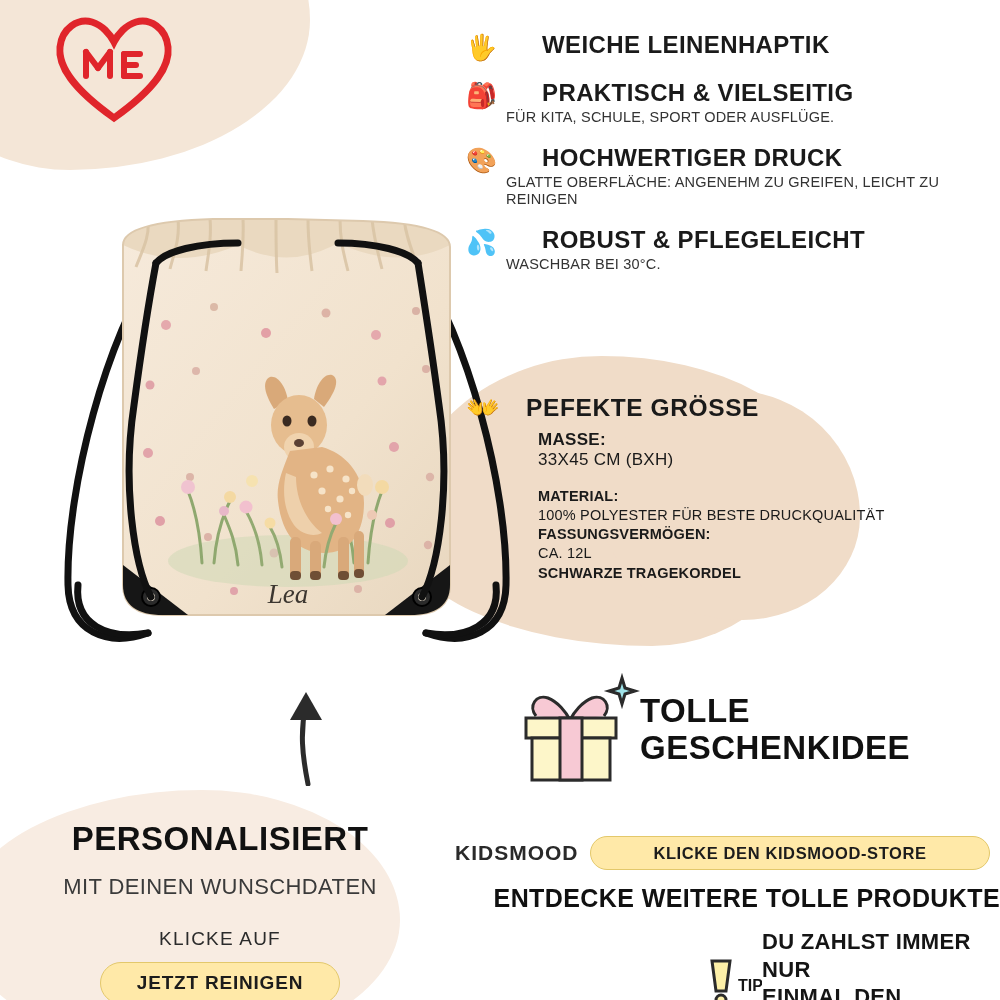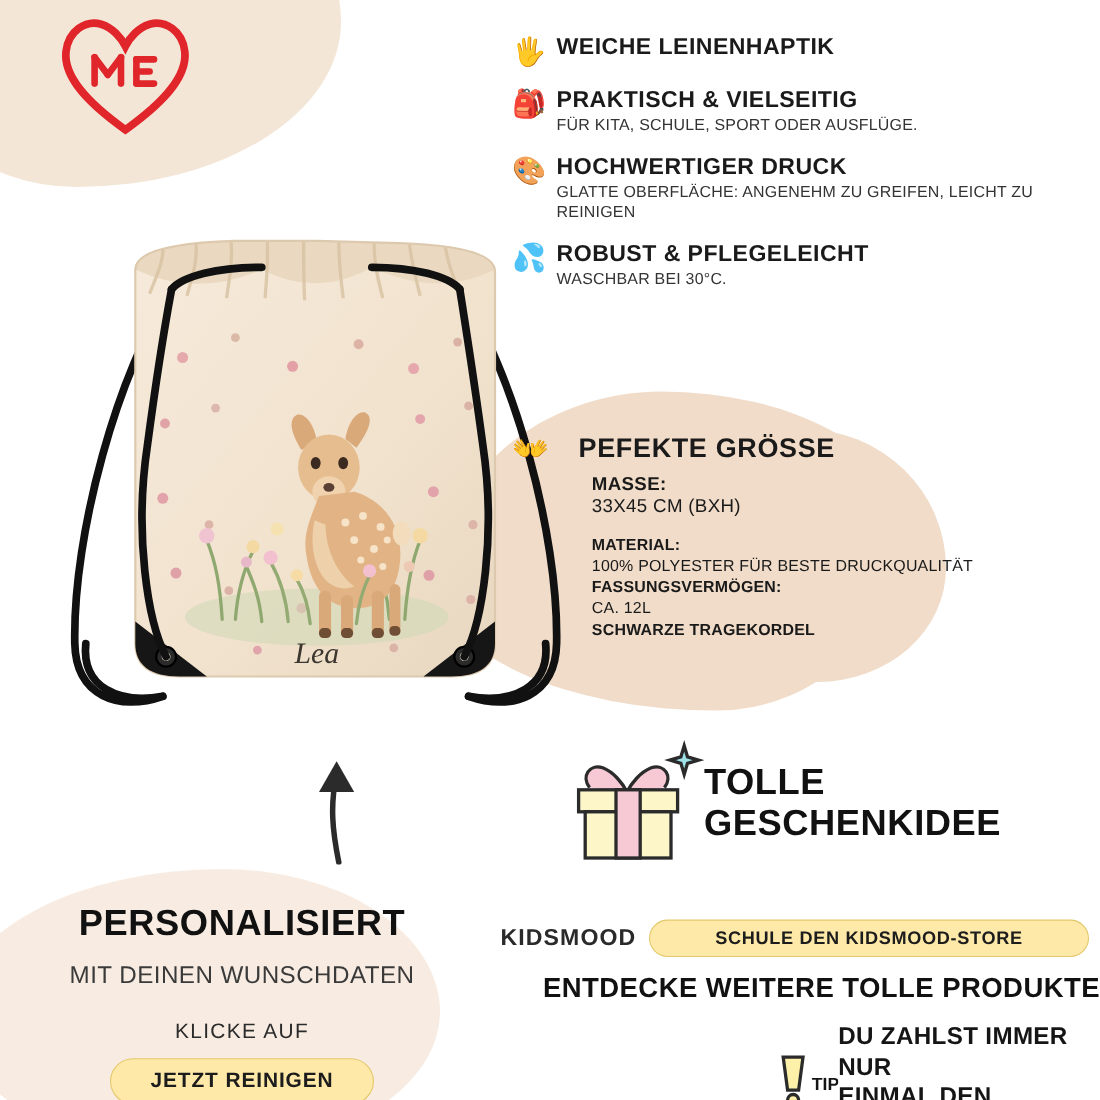--- a/index.html
+++ b/index.html
@@ -87,26 +87,27 @@
     width: 40px;
     flex: 0 0 40px;
     font-size: 25px;
     line-height: 30px;
     text-align: left;
   }
   .feature .f-text {
     flex: 1;
   }
   .f-title {
-    font-size: 21px;
+    font-size: 24px;
     font-weight: bold;
     letter-spacing: .4px;
     color: #1a1a1a;
     line-height: 1.08;
     margin-bottom: 3px;
+    margin-left: 36px;
   }
   .f-sub {
     font-size: 14.5px;
     color: #333333;
     letter-spacing: .2px;
     line-height: 1.22;
     text-transform: uppercase;
   }
 
   
@@ -567,21 +568,21 @@
 
   <div class="pers-block">
     <div class="pers-title">PERSONALISIERT</div>
     <div class="pers-sub">MIT DEINEN WUNSCHDATEN</div>
     <div class="pers-click">KLICKE AUF</div>
     <div class="pers-btn">JETZT REINIGEN</div>
   </div>
 
   <div class="store-row">
     <div class="brand">KIDSMOOD</div>
-    <div class="store-pill">SCHULE DEN KIDSMOOD-STORE</div>
+    <div class="store-pill">KLICKE DEN KIDSMOOD-STORE</div>
   </div>
 
   <div class="discover">ENTDECKE WEITERE TOLLE PRODUKTE</div>
 
   <div class="tipp-row">
     <div class="tipp-badge">
       <svg width="62" height="52" viewBox="0 0 62 52">
         <path d="M12 4 L30 4 L26 34 L16 34 Z" fill="#fdf0a8" stroke="#2b2b2b" stroke-width="3"></path>
         <circle cx="21" cy="43" r="5" fill="#fdf0a8" stroke="#2b2b2b" stroke-width="3"></circle>
         <text x="38" y="34" font-family="Liberation Sans, sans-serif" font-size="16" font-weight="bold" fill="#151515">TIPP</text>

